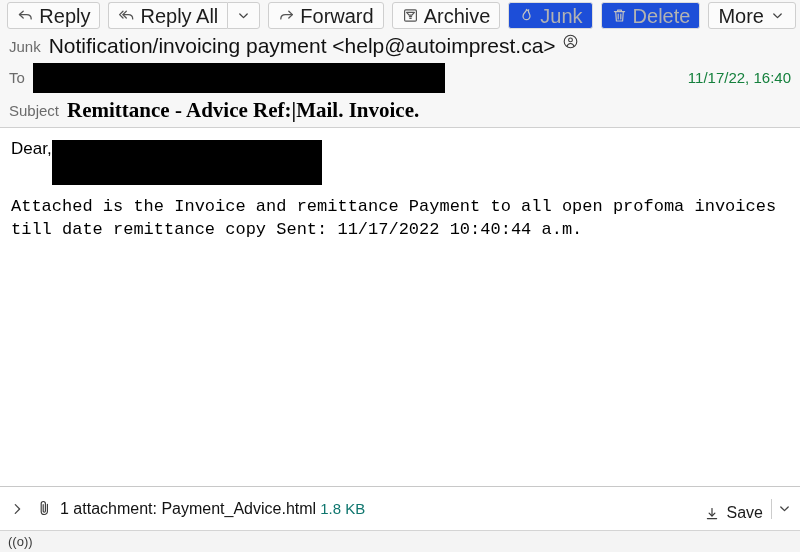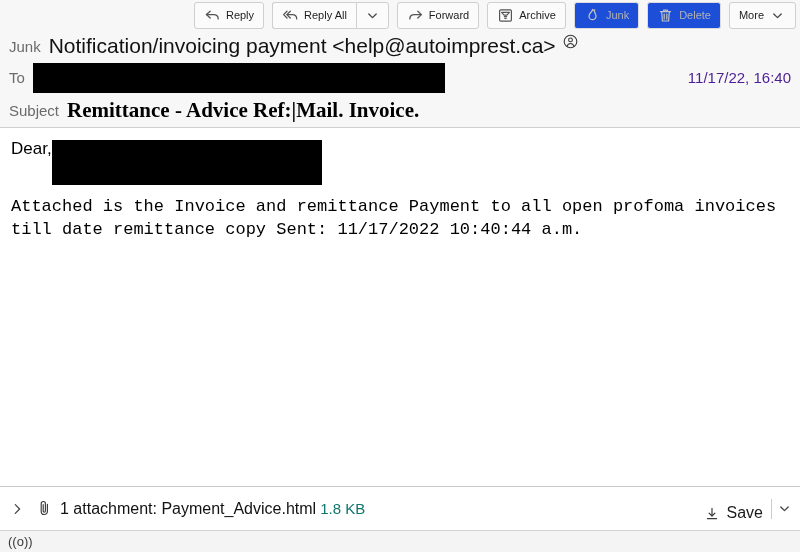--- a/index.html
+++ b/index.html
@@ -31,21 +31,21 @@
     display: flex;
     align-items: center;
     gap: 5px;
     height: 27px;
     box-sizing: border-box;
     padding: 0 9px;
     margin: 0 4px;
     background: #fbfbfb;
     border: 1px solid #cfcfcf;
     border-radius: 3px;
-    font-size: 11px;
+    font-size: 20px;
     color: #1d1d1d;
     white-space: nowrap;
     cursor: pointer;
     line-height: 1;
   }
   .tbtn.disabled {
     color: #b2b2b2;
     border-color: #dcdcdc;
     background: #1d4ed8;
     cursor: default;
@@ -119,21 +119,21 @@
   .redact {
     background: #000000;
     display: inline-block;
   }
   .redact-to {
     width: 412px;
     height: 30px;
   }
   .timestamp {
     font-size: 15px;
-    color: #4c1d95;
+    color: #15803d;
     flex: 0 0 auto;
     padding-left: 12px;
     white-space: nowrap;
     text-align: center;
   }
 
   
   .mailbody {
     background: #ffffff;
     padding: 12px 11px 0 11px;

